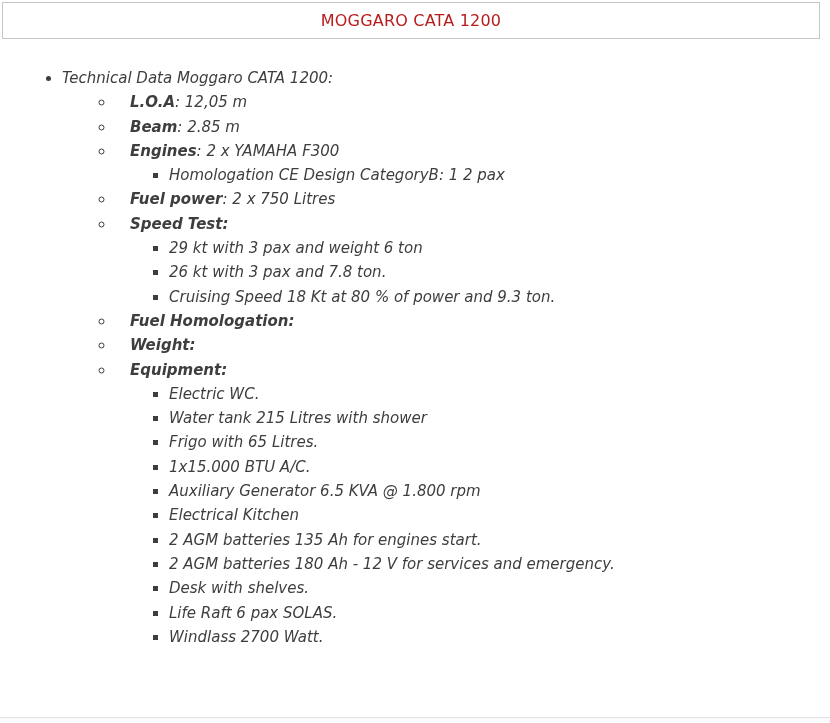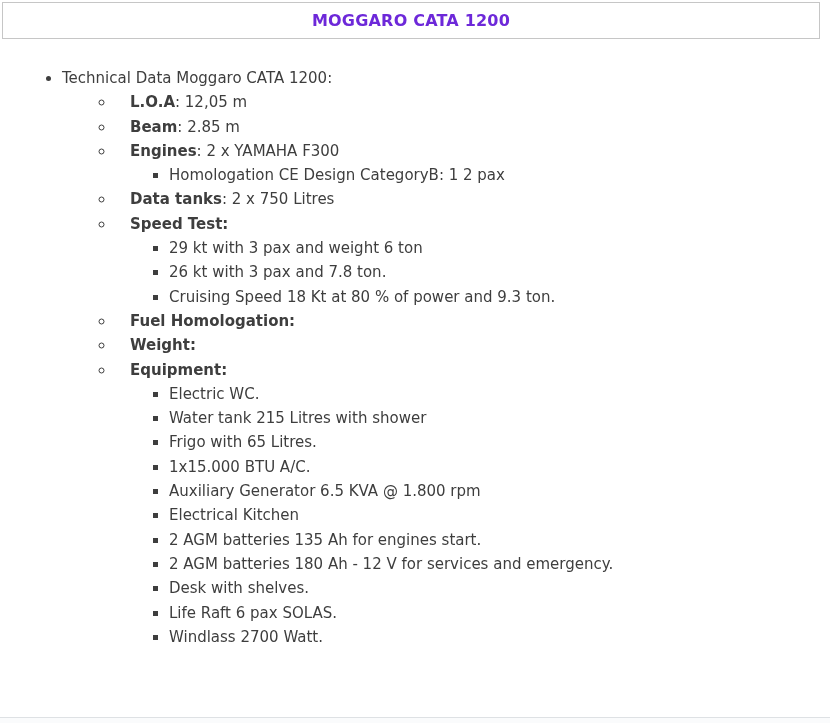--- a/index.html
+++ b/index.html
@@ -20,23 +20,23 @@
     box-sizing: border-box;
     margin: 2px 10px 0 2px;
     height: 37px;
     border: 1px solid #c6c6c6;
     background: #ffffff;
     display: flex;
     align-items: center;
     justify-content: center;
   }
   .title-box .title-text {
-    font-weight: 700;
+    font-weight: 400;
     font-size: 16px;
-    color: #6d28d9;
+    color: #b91c1c;
     letter-spacing: 0.2px;
   }
   ul {
     margin: 0;
     padding: 0;
   }
   ul.l1 {
     margin-top: 27px;
     padding-left: 62px;
     list-style-type: disc;
@@ -44,20 +44,21 @@
   ul.l2 {
     padding-left: 53px;
     list-style-type: circle;
   }
   ul.l3 {
     padding-left: 54px;
     list-style-type: square;
   }
   li {
     line-height: 24.3px;
+    font-style: italic;
   }
   .lbl {
     font-weight: 700;
     margin-left: 15px;
   }
   .bottom-rule {
     position: absolute;
     left: 0;
     top: 717px;
     width: 830px;
@@ -81,21 +82,21 @@
       <li><span class="lbl">L.O.A</span><span>: 12,05 m</span></li>
 
       <li><span class="lbl">Beam</span><span>: 2.85 m</span></li>
 
       <li><span class="lbl">Engines</span><span>: 2 x YAMAHA F300</span>
         <ul class="l3">
           <li>Homologation CE Design CategoryB: 1 2 pax</li>
         </ul>
       </li>
 
-      <li><span class="lbl">Data tanks</span><span>: 2 x 750 Litres</span></li>
+      <li><span class="lbl">Fuel power</span><span>: 2 x 750 Litres</span></li>
 
       <li><span class="lbl">Speed Test:</span><span></span>
         <ul class="l3">
           <li>29 kt with 3 pax and weight 6 ton</li>
           <li>26 kt with 3 pax and 7.8 ton.</li>
           <li>Cruising Speed 18 Kt at 80 % of power and 9.3 ton.</li>
         </ul>
       </li>
 
       <li><span class="lbl">Fuel Homologation:</span><span></span>

